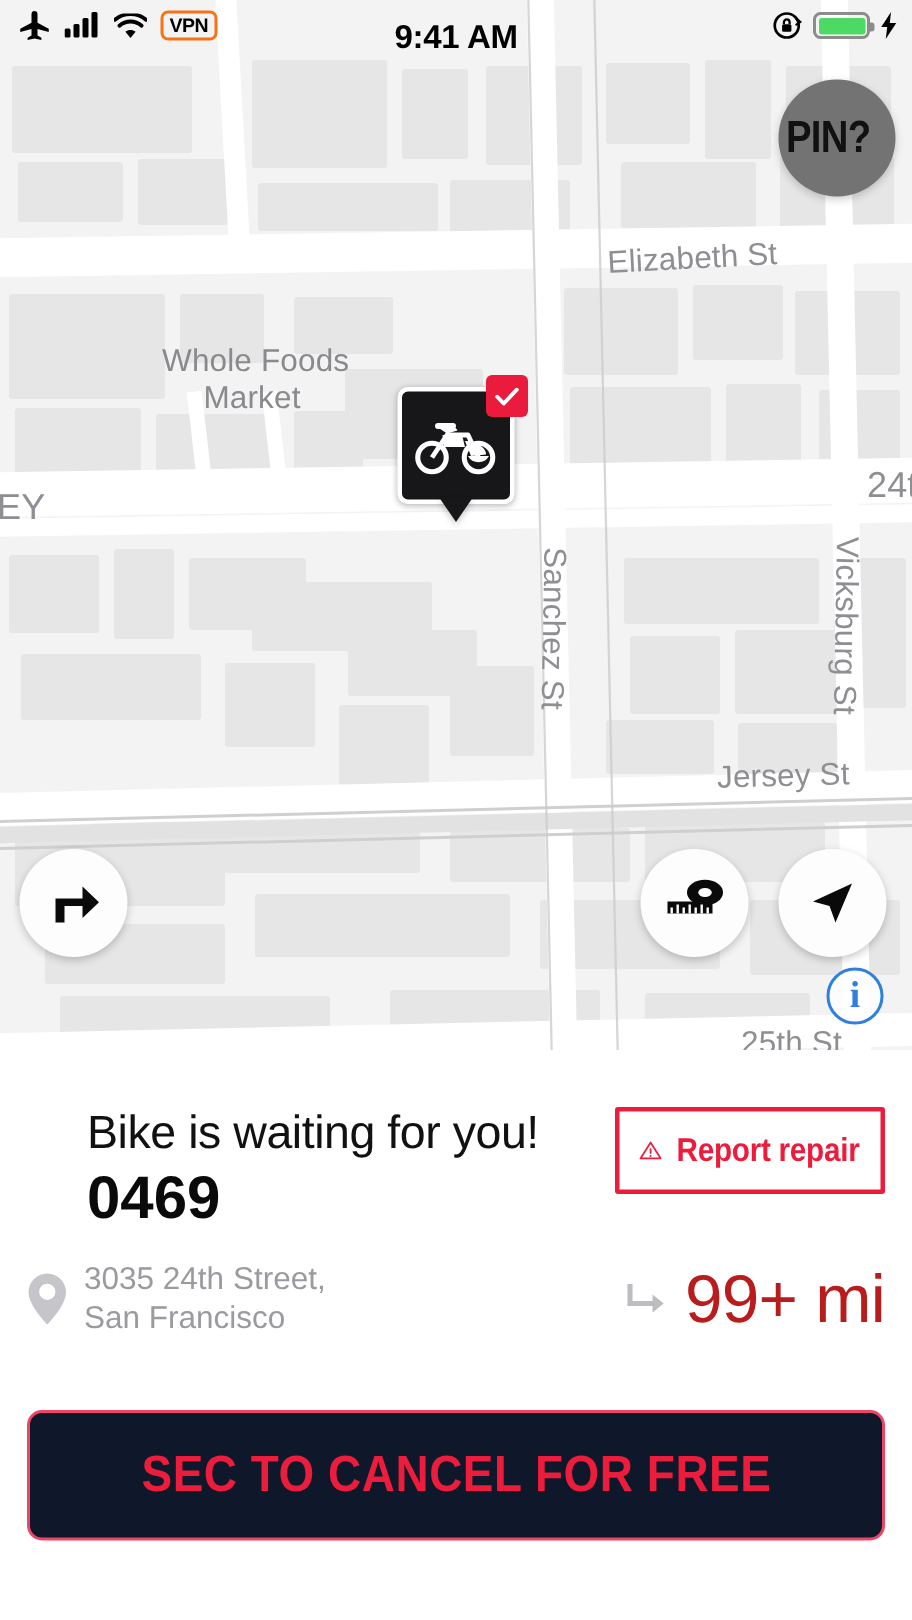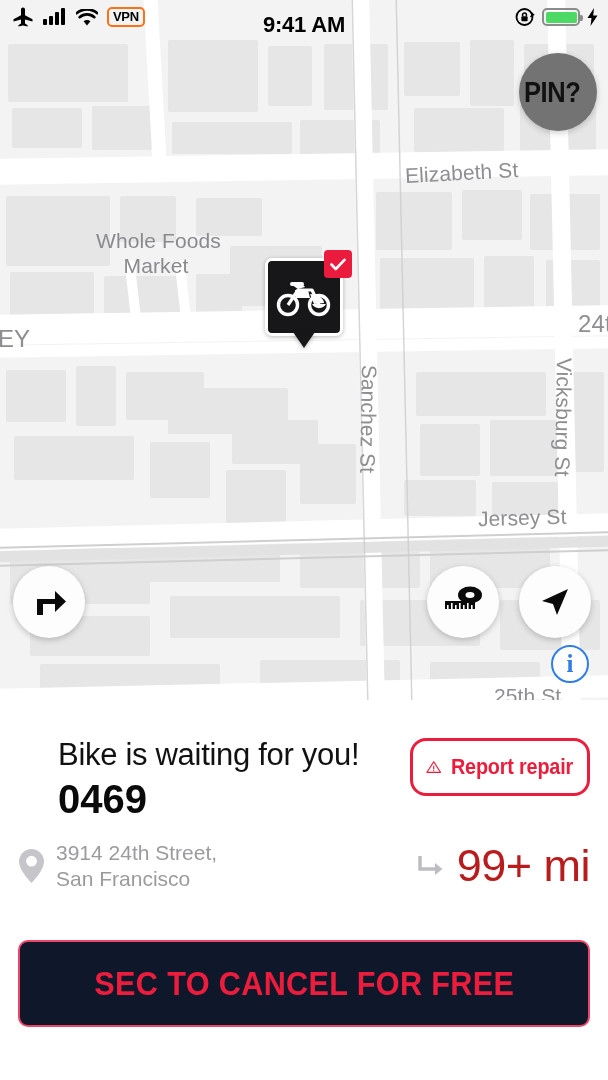--- a/index.html
+++ b/index.html
@@ -92,20 +92,21 @@
     color: #8e8e93;
     font-size: 21px;
     white-space: nowrap;
     letter-spacing: 0.1px;
   }
   .map-label.poi {
     color: #8a8a8e;
     text-align: center;
     font-size: 21px;
     line-height: 25px;
+    margin-left: 12px;
   }
   .map-label.vert {
     transform-origin: left top;
   }
 
   
   .bike-marker {
     position: absolute;
     left: 265px; top: 258px;
     width: 78px; height: 78px;
@@ -201,21 +202,21 @@
     font-size: 40px;
     font-weight: 700;
     color: #0a0a0a;
     letter-spacing: 0px;
     line-height: 46px;
     margin-top: 2px;
   }
 
   .report-btn {
     border: 3px solid #ec1d3c;
-    border-radius: 16px;
+    border-radius: 2px;
     height: 58px;
     width: 180px;
     box-sizing: border-box;
     display: flex;
     align-items: center;
     gap: 10px;
     padding-left: 13px;
     background: #fff;
     margin-top: 2px;
   }
@@ -507,21 +508,21 @@
     </div>
   </div>
 
   <div class="addr-row">
     <div class="addr-block">
       <svg width="27" height="36" viewBox="0 0 27 36">
         <path d="M13.5 1 C6.6 1 1 6.6 1 13.5 C1 22.5 13.5 35 13.5 35 C13.5 35 26 22.5 26 13.5 C26 6.6 20.4 1 13.5 1 Z" fill="#c6c6ca"></path>
         <circle cx="13.5" cy="13.2" r="5.4" fill="#ffffff"></circle>
       </svg>
       <div>
-        <div class="addr-text">3914 24th Street,</div>
+        <div class="addr-text">3035 24th Street,</div>
         <div class="addr-text">San Francisco</div>
       </div>
     </div>
 
     <div class="dist-block">
       <svg width="30" height="26" viewBox="0 0 30 26">
         <path d="M3 3 L3 16 L22 16" fill="none" stroke="#bdbdc1" stroke-width="3.4"></path>
         <path d="M18 10 L25.5 16 L18 22 Z" fill="#bdbdc1"></path>
       </svg>
       <span class="dist-text">99+ mi</span>

